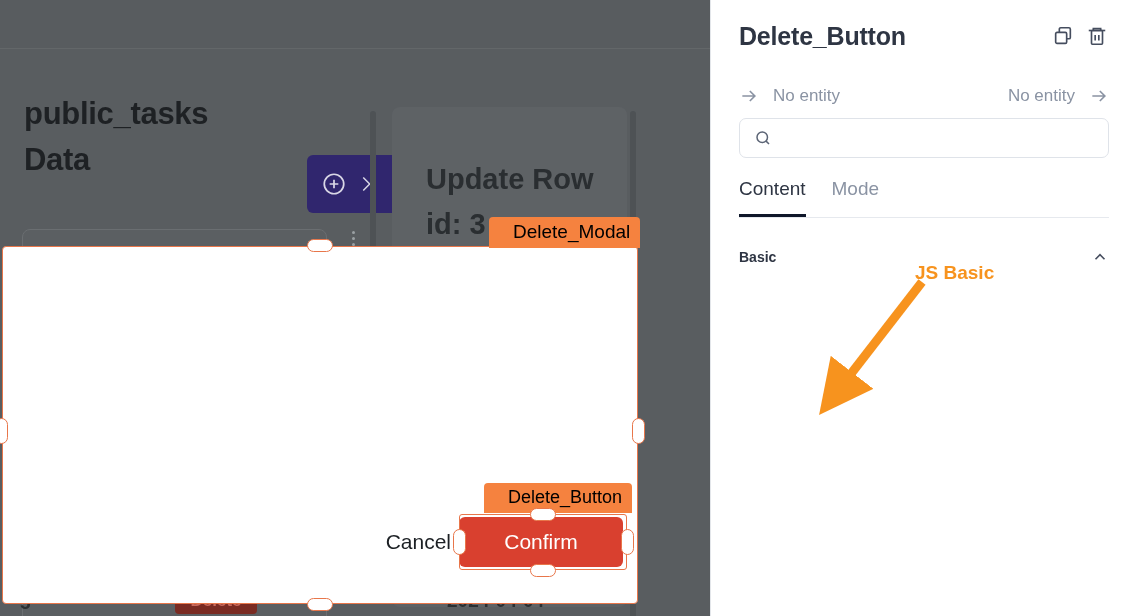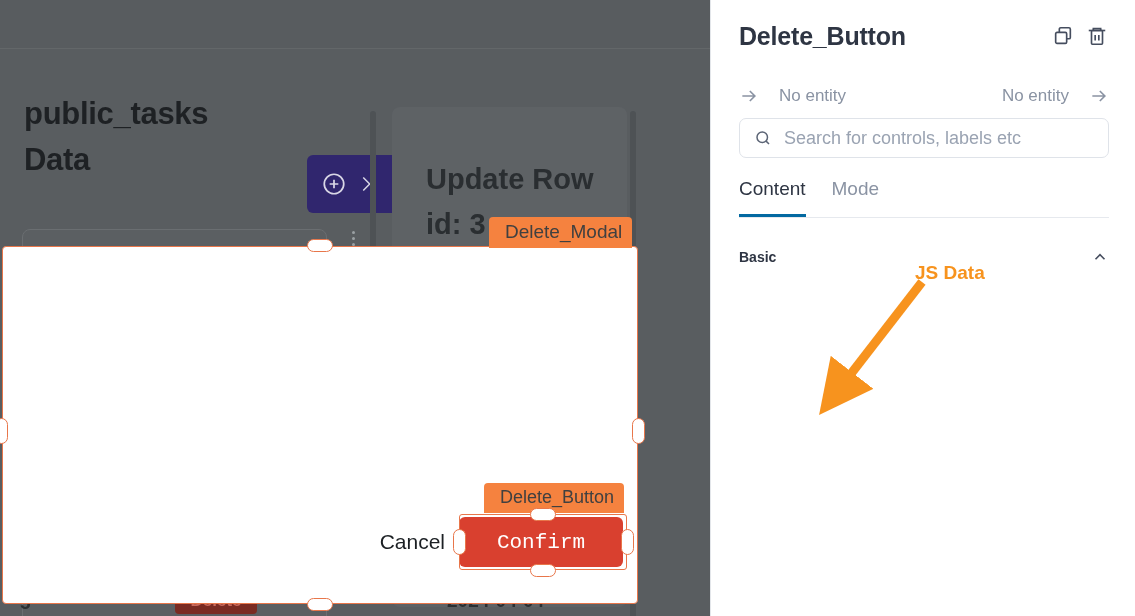--- a/index.html
+++ b/index.html
@@ -134,45 +134,45 @@
     position: absolute; left: 30px; top: 36px;
     font-size: 30px; font-weight: bold; color: #111418;
     letter-spacing: -0.2px;
   }
   #modal-body {
     position: absolute; left: 30px; top: 143px;
     font-size: 21px; color: #1c1f22;
   }
   #modal-actions {
     position: absolute; right: 14px; bottom: 36px;
-    display: flex; align-items: center; gap: 14px;
+    display: flex; align-items: center; gap: 8px;
   }
   #cancel-btn {
     font-size: 21px; color: #1c2024;
     background: none; border: none;
     font-family: inherit;
     cursor: pointer;
   }
   #confirm-btn {
     width: 164px; height: 50px;
     background: #d9402f;
     color: #ffffff;
     font-size: 21px;
     border: none; border-radius: 6px;
-    font-family: Liberation Mono, monospace;
+    font-family: Liberation Sans, sans-serif;
     cursor: pointer;
   }
 
   
   .chip {
     position: absolute;
     background: #f5823f;
-    color: #404040;
+    color: #000000;
     font-size: 19px;
-    padding: 4px 10px 5px 16px;
+    padding: 4px 10px 5px 24px;
     border-radius: 4px 4px 0 0;
     white-space: nowrap;
   }
   #chip-modal  { left: 489px; top: 217px; }
   #chip-button { left: 484px; top: 483px; font-size: 18px; }
 
   
   .sel-box {
     position: absolute;
     border: 1.5px solid #e8764a;
@@ -205,21 +205,21 @@
     font-size: 25px; font-weight: bold; color: #2e3543;
     letter-spacing: -0.2px;
   }
   .hdr-icon { width: 34px; height: 34px; display:flex; align-items:center; justify-content:center; cursor:pointer; }
 
   #entity-row {
     position: absolute; left: 28px; top: 82px; width: 370px; height: 28px;
     display: flex; align-items: center; justify-content: space-between;
     color: #8a93a3; font-size: 17px;
   }
-  .entity-side { display:flex; align-items:center; gap: 20px; }
+  .entity-side { display:flex; align-items:center; gap: 14px; }
   #search-field {
     position: absolute; left: 28px; top: 118px;
     width: 370px; height: 40px;
     border: 1px solid #dfe3e9; border-radius: 7px;
     display: flex; align-items: center; gap: 12px;
     padding-left: 14px;
   }
   #search-field input {
     flex: 1; border: none; outline: none;
     font-family: inherit; font-size: 18px; color: #2e3543;
@@ -231,21 +231,21 @@
     position: absolute; left: 28px; top: 178px;
     width: 370px; height: 40px;
     display: flex; gap: 26px;
     border-bottom: 1px solid #e6e9ee;
   }
   .tab {
     font-size: 19px; color: #8a93a3;
     padding-bottom: 10px;
     cursor: pointer;
   }
-  .tab.active { color: #2e3543; border-bottom: 3px solid #0369a1; }
+  .tab.active { color: #2e3543; border-bottom: 3px solid #0f172a; }
 
   #section-basic {
     position: absolute; left: 28px; top: 248px;
     width: 370px;
     display: flex; align-items: center; justify-content: space-between;
   }
   #basic-label { font-size: 14px; font-weight: bold; color: #2e3543; }
 
   
   #jsmode-text {
@@ -373,21 +373,20 @@
             <path d="M4 12h15M13 6l6 6-6 6"></path>
           </svg>
       </div>
     </div>
 
     <div id="search-field">
       <svg width="18" height="18" viewBox="0 0 24 24" fill="none" stroke="#5b6475" stroke-width="2">
         <circle cx="11" cy="11" r="7"></circle>
           <path d="M20 20l-4.2-4.2"></path>
       </svg>
-      <input id="panel-search-input" type="text" placeholder="Search for controls, labels etc" style="">
     </div>
 
     <div id="tabs">
       <div class="tab active">Content</div>
       <div class="tab">Mode</div>
     </div>
 
     <div id="section-basic">
       <span id="basic-label">Basic</span>
       <svg width="18" height="18" viewBox="0 0 24 24" fill="none" stroke="#454d5e" stroke-width="2.2">
@@ -398,15 +397,15 @@
   </div>
 
   <svg id="jsmode-arrow" width="180" height="150" viewBox="0 0 180 150">
     <defs>
       <marker id="ah" markerWidth="6" markerHeight="6" refX="2.2" refY="3" orient="auto">
         <path d="M0,0 L6,3 L0,6 z" fill="#f7931e"></path>
       </marker>
     </defs>
     <path d="M122 6 L40 112" stroke="#f7931e" stroke-width="9" fill="none" marker-end="url(#ah)"></path>
   </svg>
-  <div id="jsmode-text">JS Data</div>
+  <div id="jsmode-text">JS Basic</div>
 
 </div>
 
 </body></html>

